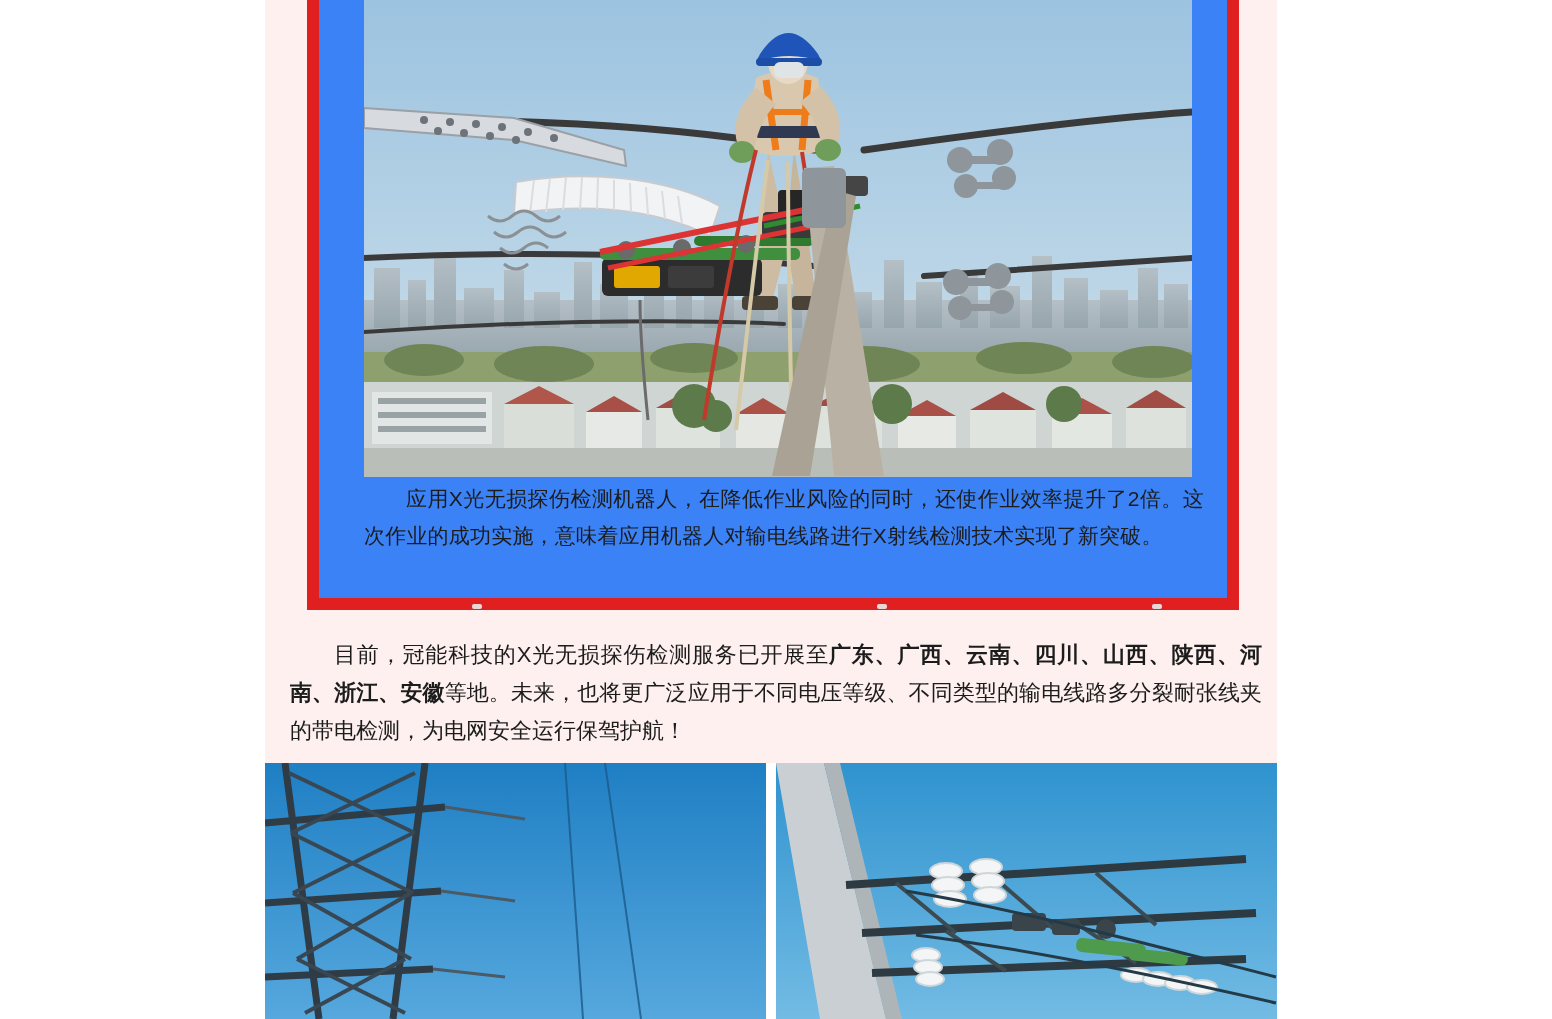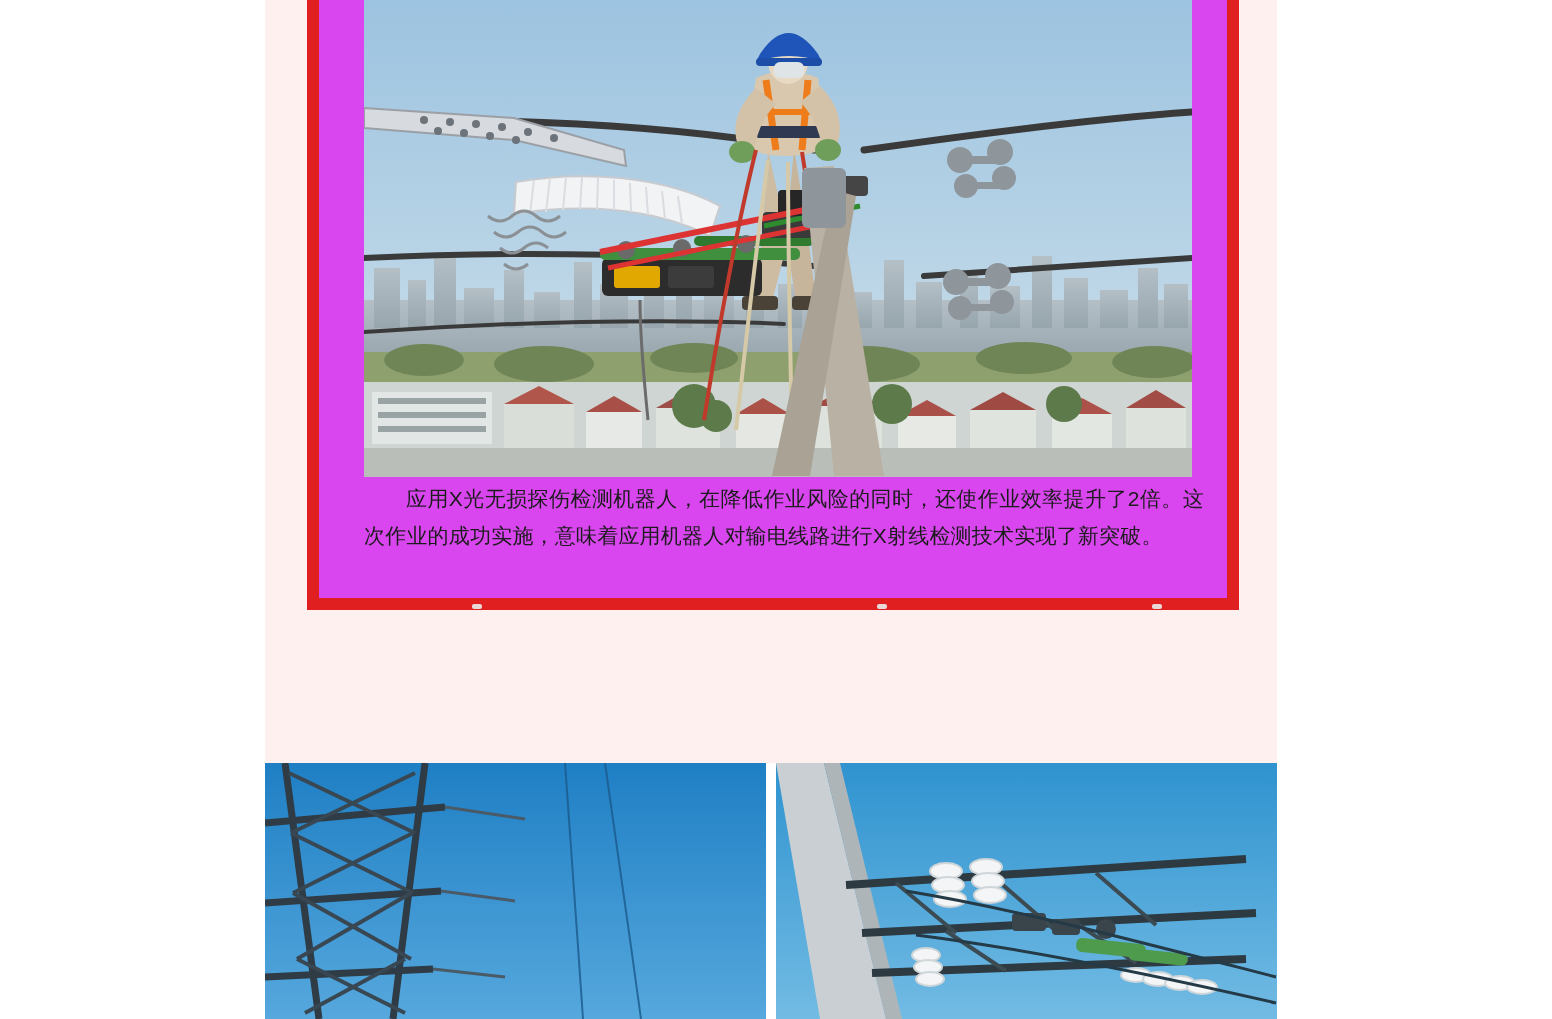--- a/index.html
+++ b/index.html
@@ -41,21 +41,21 @@
     background: #ffffff;
     border: 12px solid #e02020;
     box-sizing: border-box;
   }
   .photo-card-inner {
     position: absolute;
     left: 0;
     top: 0;
     right: 0;
     bottom: 0;
-    background: #d946ef;
+    background: #3b82f6;
     padding: 12px;
   }
 
   
   .hero-photo {
     position: absolute;
     left: 45px;
     top: 0px;
     width: 828px;
     height: 477px;
@@ -368,20 +368,25 @@
 
     </div>
   </div>
 
   <div class="dash-row">
     <div class="dash" style="left:165px;"></div>
     <div class="dash" style="left:570px;"></div>
     <div class="dash" style="left:845px;"></div>
   </div>
 
+  <div class="body-para">
+    <p>
+      <span>目前，冠能科技的X光无损探伤检测服务已开展至</span><b>广东、广西、云南、四川、山西、陕西、河南、浙江、安徽</b><span>等地。未来，也将更广泛应用于不同电压等级、不同类型的输电线路多分裂耐张线夹的带电检测，为电网安全运行保驾护航！</span>
+    </p>
+  </div>
 
   <div class="bottom-photos">
 
     <div class="bottom-photo">
       <svg width="501" height="256" viewBox="0 0 501 256" xmlns="http://www.w3.org/2000/svg">
         <defs>
           <linearGradient id="sky2" x1="0" y1="0" x2="0" y2="1">
             <stop offset="0%" stop-color="#1f7fc4"></stop>
             <stop offset="100%" stop-color="#56a8dd"></stop>
           </linearGradient>

